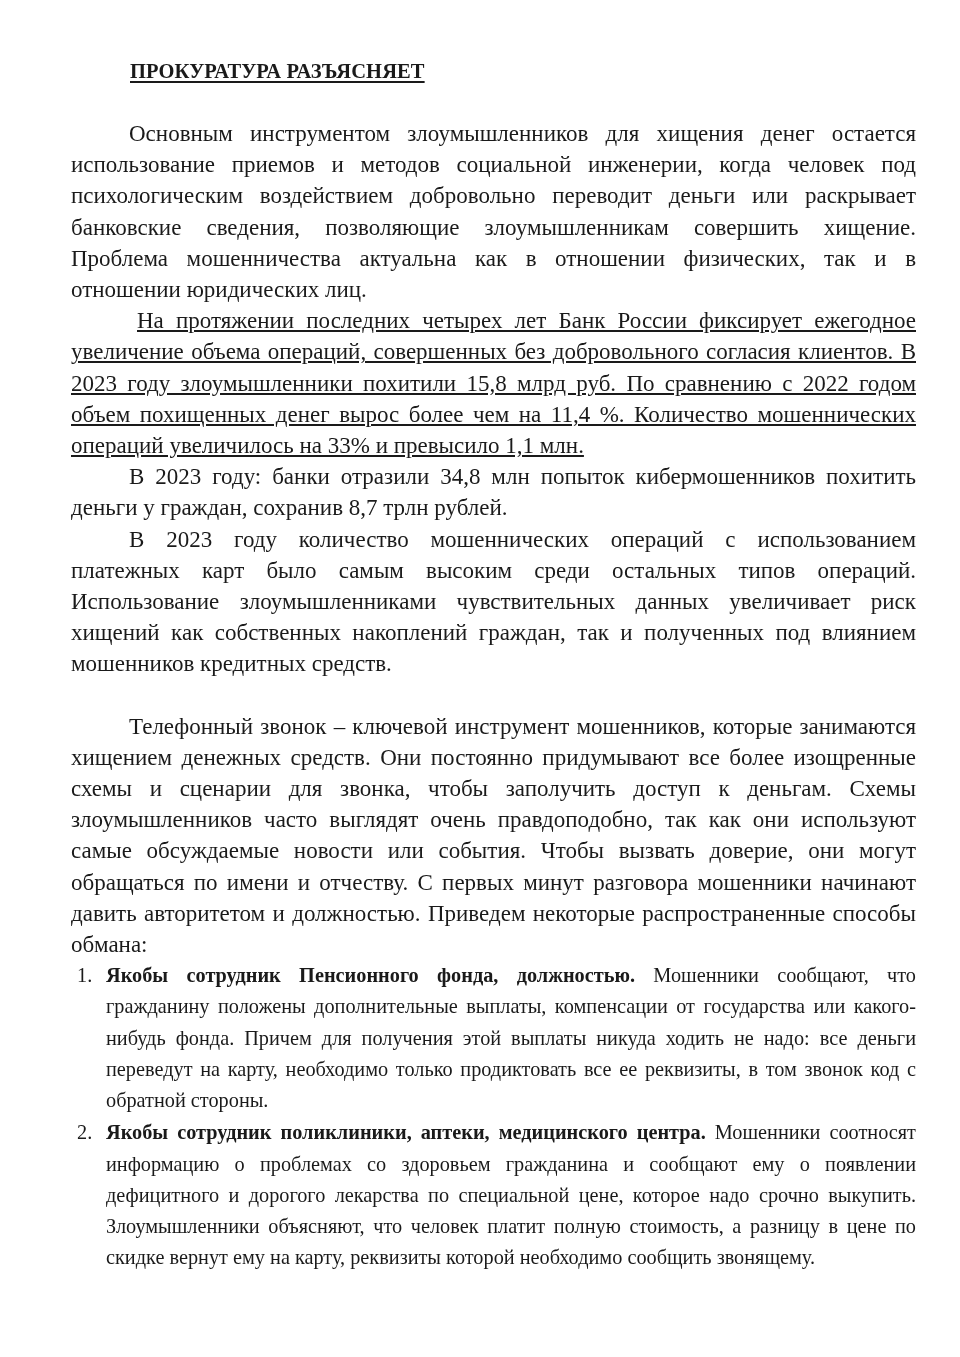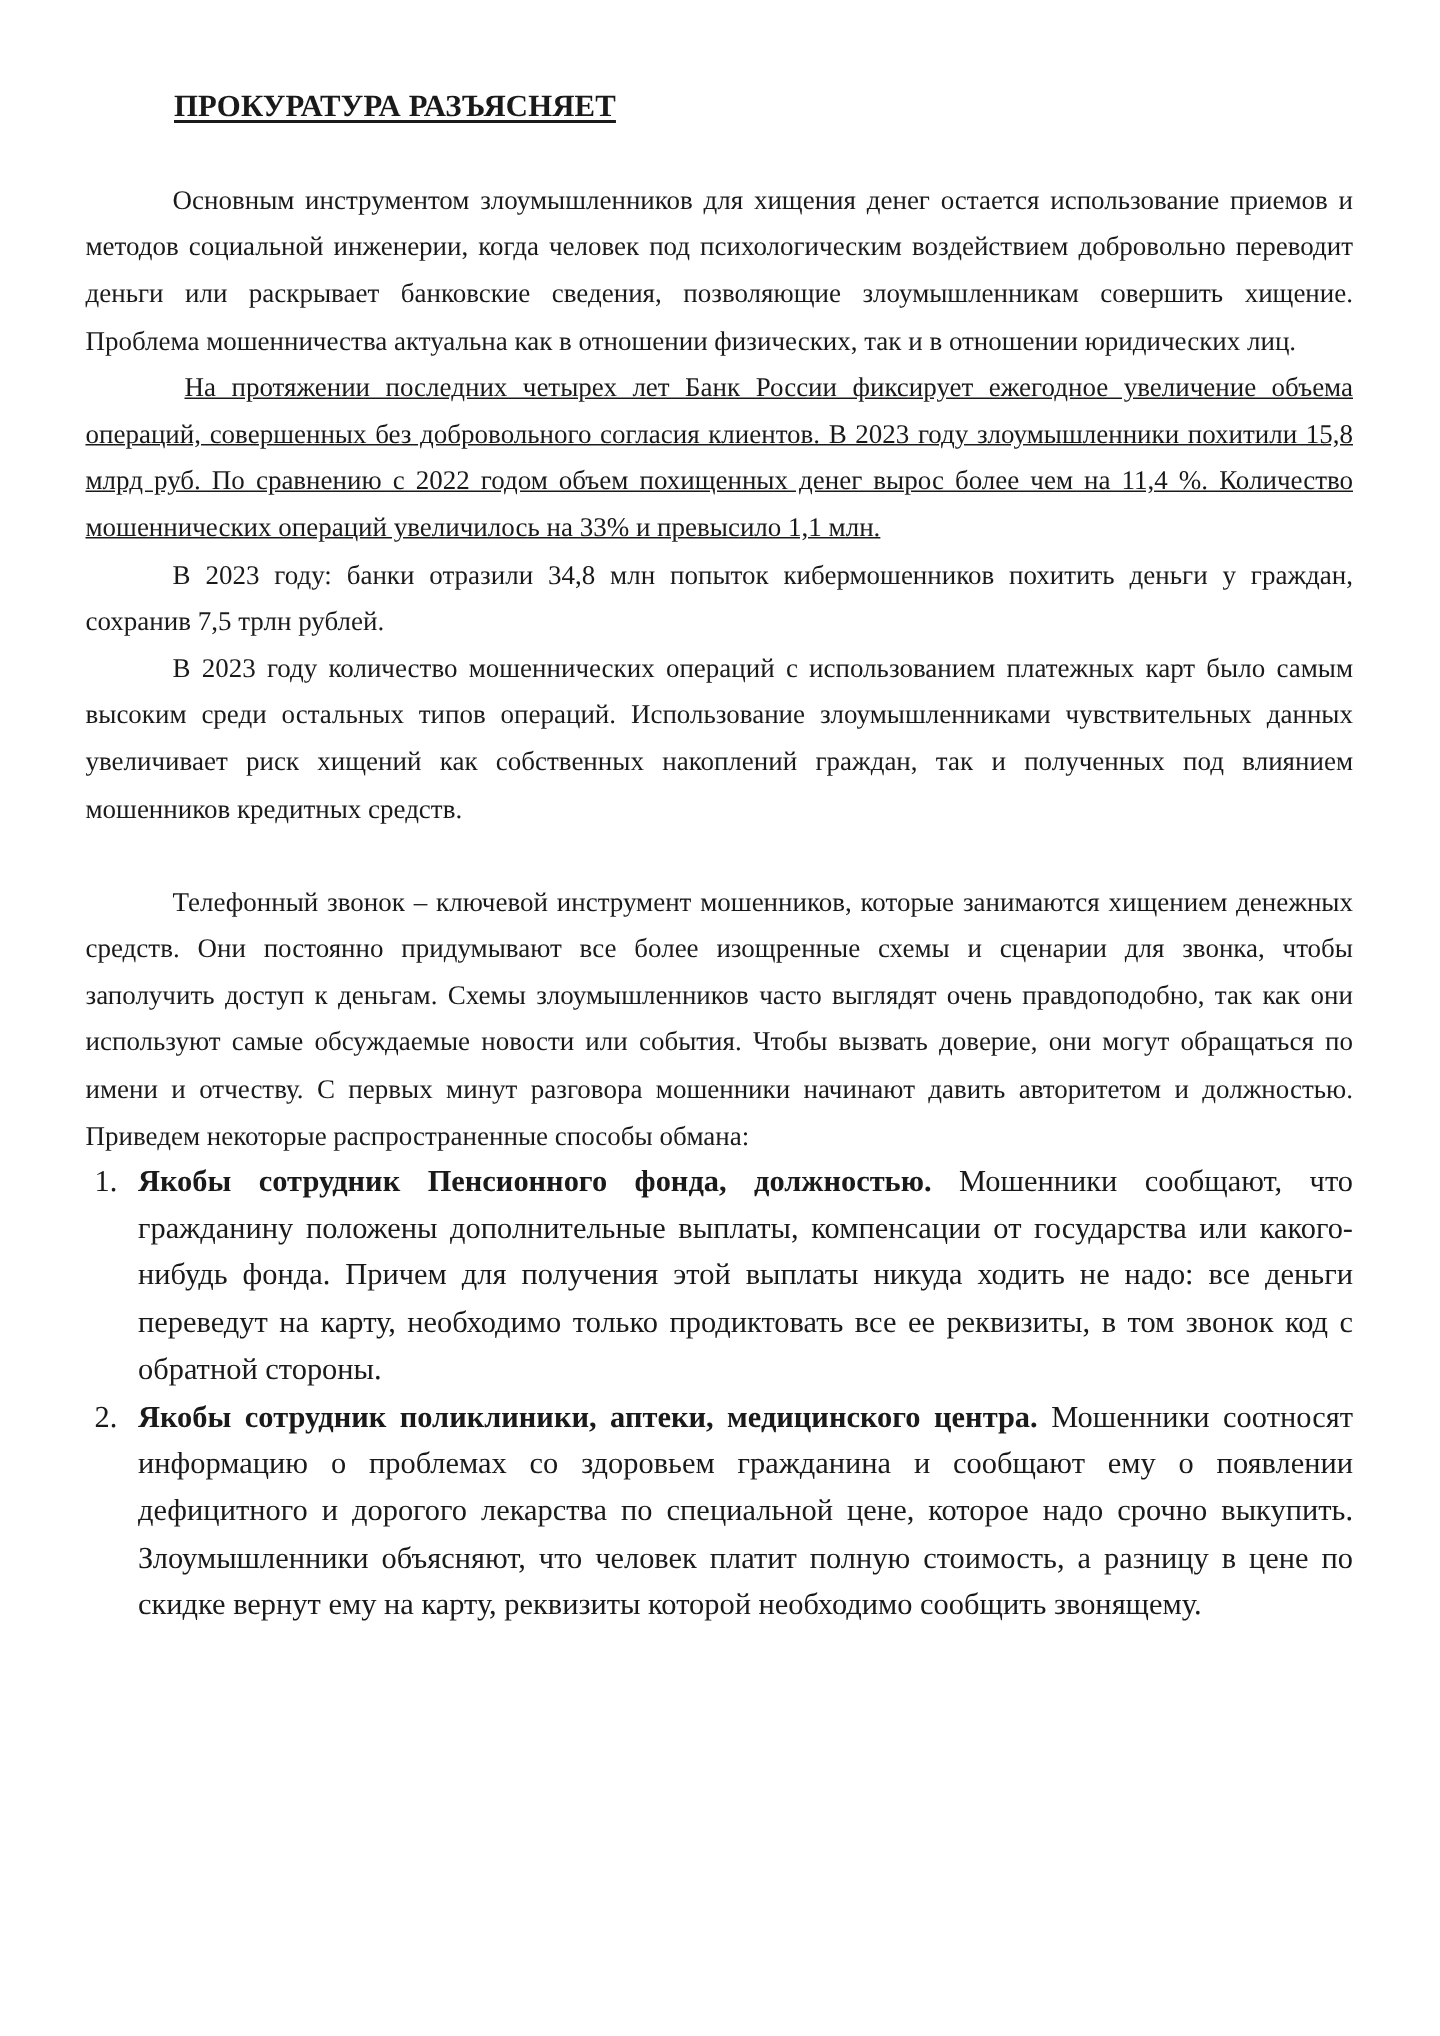--- a/index.html
+++ b/index.html
@@ -10,37 +10,37 @@
     body {
       width: 960px;
       height: 1357px;
       overflow: hidden;
       position: relative;
       font-family: "Liberation Serif", "DejaVu Serif", serif;
       color: #1a1a1a;
     }
     .page {
       position: absolute;
-      left: 57px;
+      left: 71px;
       top: 56px;
       width: 845px;
     }
     .title {
       margin: 0 0 0 59px;
       font-size: 20.5px;
       font-weight: bold;
       text-decoration: underline;
       text-decoration-thickness: 2px;
       text-underline-offset: 3px;
       line-height: 31px;
       letter-spacing: 0.1px;
     }
     .para {
       margin: 0;
-      font-size: 18px;
+      font-size: 23px;
       line-height: 31.2px;
       text-align: justify;
       text-indent: 58px;
     }
     .gap-title { height: 31px; }
     .gap-blank { height: 31px; }
     .p-indent-extra { text-indent: 66px; text-decoration: underline; }
     ol.list {
       margin: 0;
       padding: 0;
@@ -65,21 +65,21 @@
   </style>
 </head>
 <body>
 
 <div class="page">
   <h1 class="title">ПРОКУРАТУРА РАЗЪЯСНЯЕТ</h1>
   <div class="gap-title"></div>
 
   <p class="para">Основным инструментом злоумышленников для хищения денег остается использование приемов и методов социальной инженерии, когда человек под психологическим воздействием добровольно переводит деньги или раскрывает банковские сведения, позволяющие злоумышленникам совершить хищение. Проблема мошенничества актуальна как в отношении физических, так и в отношении юридических лиц.</p>
   <p class="para p-indent-extra">На протяжении последних четырех лет Банк России фиксирует ежегодное увеличение объема операций, совершенных без добровольного согласия клиентов. В 2023 году злоумышленники похитили 15,8 млрд руб. По сравнению с 2022 годом объем похищенных денег вырос более чем на 11,4 %. Количество мошеннических операций увеличилось на 33% и превысило 1,1 млн.</p>
-  <p class="para">В 2023 году: банки отразили 34,8 млн попыток кибермошенников похитить деньги у граждан, сохранив 7,5 трлн рублей.</p>
+  <p class="para">В 2023 году: банки отразили 34,8 млн попыток кибермошенников похитить деньги у граждан, сохранив 8,7 трлн рублей.</p>
   <p class="para">В 2023 году количество мошеннических операций с использованием платежных карт было самым высоким среди остальных типов операций. Использование злоумышленниками чувствительных данных увеличивает риск хищений как собственных накоплений граждан, так и полученных под влиянием мошенников кредитных средств.</p>
 
   <div class="gap-blank"></div>
 
   <p class="para">Телефонный звонок – ключевой инструмент мошенников, которые занимаются хищением денежных средств. Они постоянно придумывают все более изощренные схемы и сценарии для звонка, чтобы заполучить доступ к деньгам. Схемы злоумышленников часто выглядят очень правдоподобно, так как они используют самые обсуждаемые новости или события. Чтобы вызвать доверие, они могут обращаться по имени и отчеству. С первых минут разговора мошенники начинают давить авторитетом и должностью. Приведем некоторые распространенные способы обмана:</p>
 
   <ol class="list">
     <li>
       <span class="num">1.</span>
       <span class="lead">Якобы сотрудник Пенсионного фонда, должностью.</span><span> Мошенники сообщают, что гражданину положены дополнительные выплаты, компенсации от государства или какого-нибудь фонда. Причем для получения этой выплаты никуда ходить не надо: все деньги переведут на карту, необходимо только продиктовать все ее реквизиты, в том звонок код с обратной стороны.</span>

